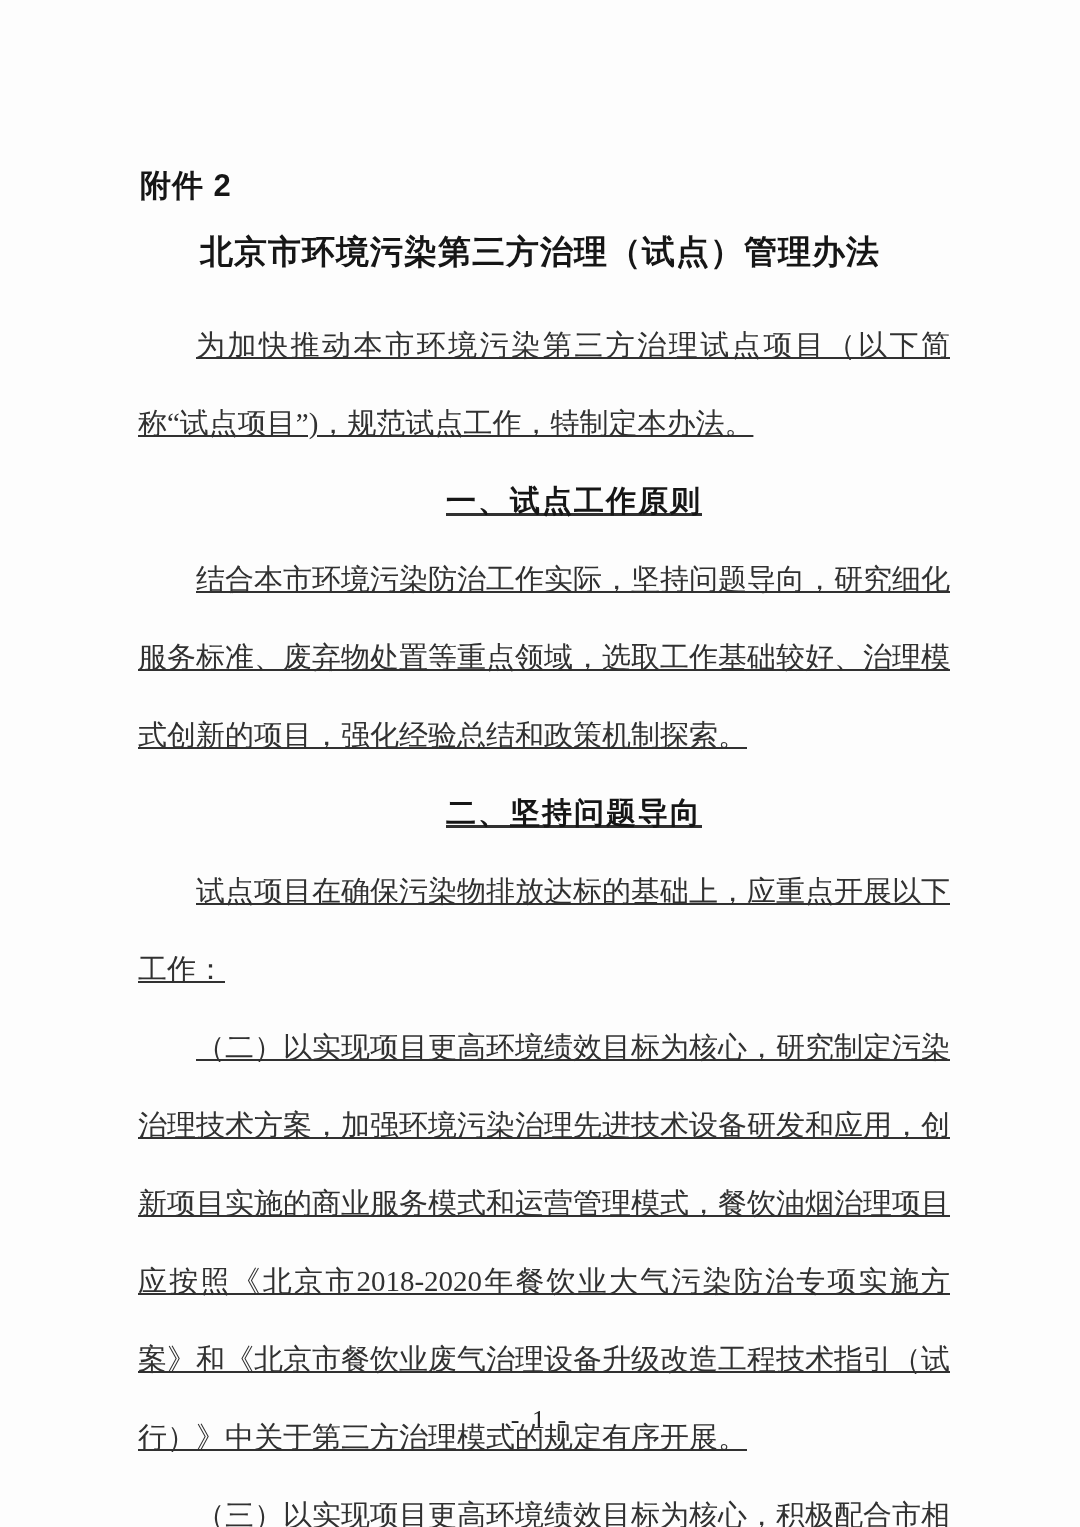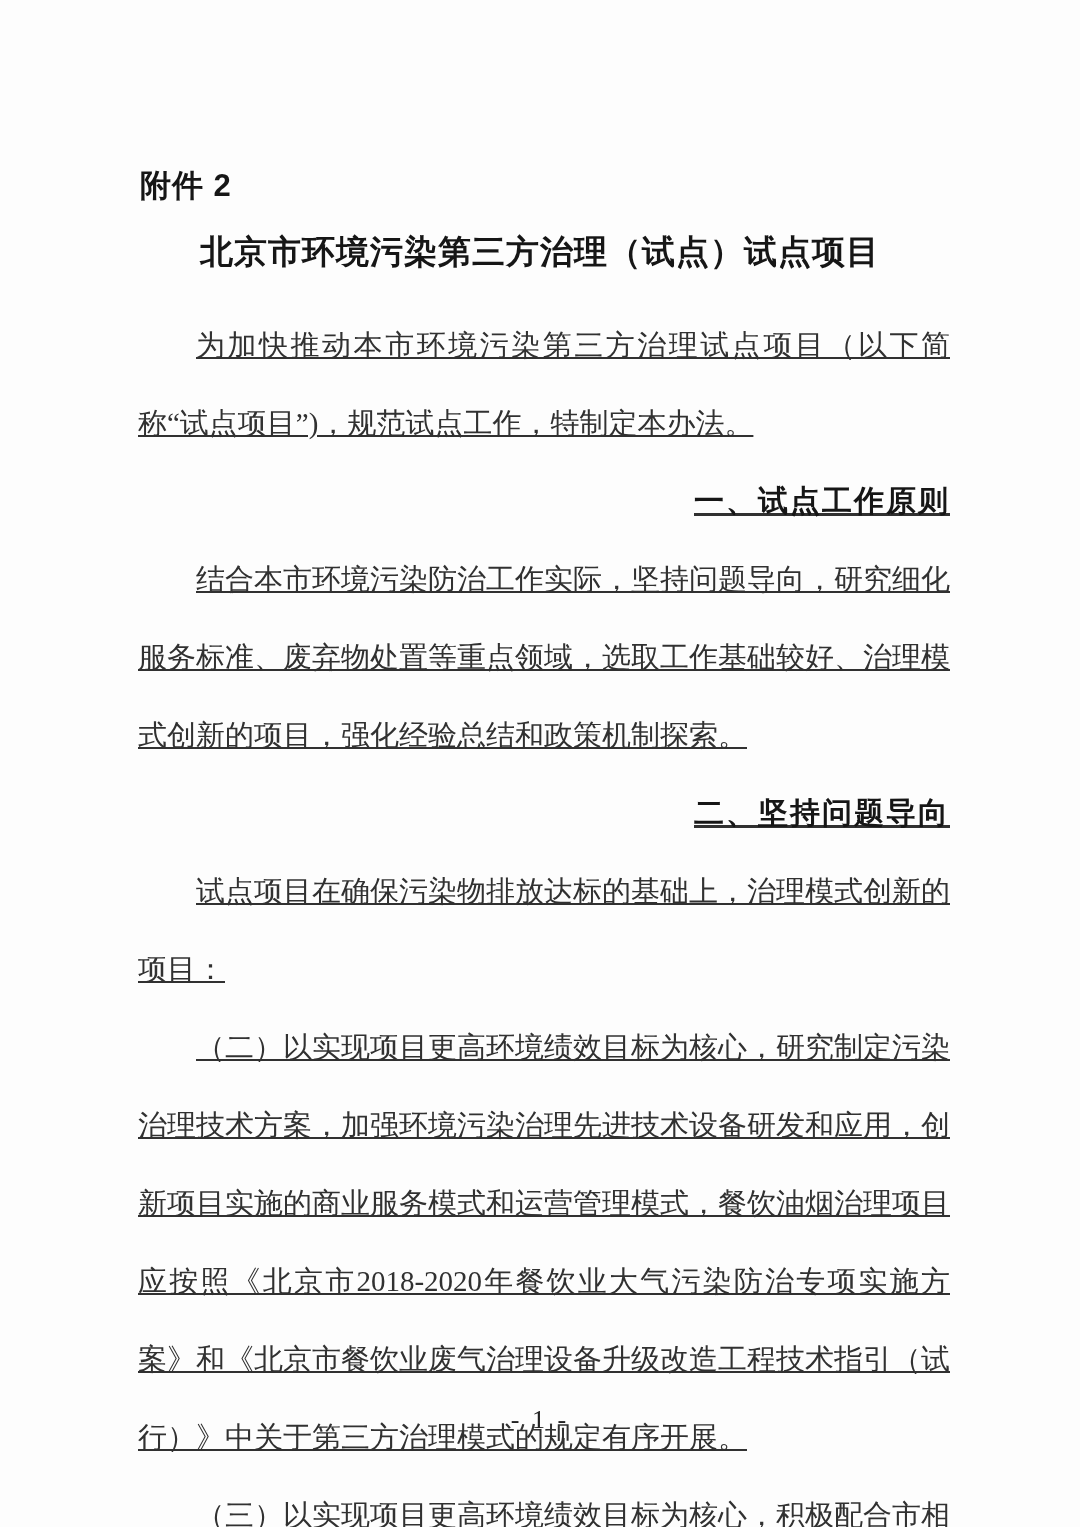--- a/index.html
+++ b/index.html
@@ -58,48 +58,48 @@
     margin: 0;
   }
   .heading {
     text-indent: 2em;
     margin: 0;
     font-family: "Liberation Sans", "DejaVu Sans", sans-serif;
     font-weight: bold;
     font-size: 30px;
     color: #161616;
     letter-spacing: 2px;
-    text-align: right;
+    text-align: center;
   }
   .footer {
     position: absolute;
     left: 0;
     top: 1404px;
     width: 1080px;
     text-align: center;
     font-size: 26px;
     line-height: 32px;
     color: #222222;
     letter-spacing: 3px;
   }
 </style>
 </head>
 <body>
 
 <div class="page">
 
   <div class="attachment-label">附件 2</div>
 
-  <h1 class="doc-title">北京市环境污染第三方治理（试点）试点项目</h1>
+  <h1 class="doc-title">北京市环境污染第三方治理（试点）管理办法</h1>
 
   <div class="body-text">
     <p class="para">为加快推动本市环境污染第三方治理试点项目（以下简称“试点项目”)，规范试点工作，特制定本办法。</p>
     <p class="heading">一、试点工作原则</p>
     <p class="para">结合本市环境污染防治工作实际，坚持问题导向，研究细化服务标准、废弃物处置等重点领域，选取工作基础较好、治理模式创新的项目，强化经验总结和政策机制探索。</p>
     <p class="heading">二、坚持问题导向</p>
-    <p class="para">试点项目在确保污染物排放达标的基础上，治理模式创新的项目：</p>
+    <p class="para">试点项目在确保污染物排放达标的基础上，应重点开展以下工作：</p>
     <p class="para">（二）以实现项目更高环境绩效目标为核心，研究制定污染治理技术方案，加强环境污染治理先进技术设备研发和应用，创新项目实施的商业服务模式和运营管理模式，餐饮油烟治理项目应按照《北京市2018-2020年餐饮业大气污染防治专项实施方案》和《北京市餐饮业废气治理设备升级改造工程技术指引（试行）》中关于第三方治理模式的规定有序开展。</p>
     <p class="para">（三）以实现项目更高环境绩效目标为核心，积极配合市相关</p>
   </div>
 
   <div class="footer">- 1 -</div>
 
 </div>
 
 </body></html>

